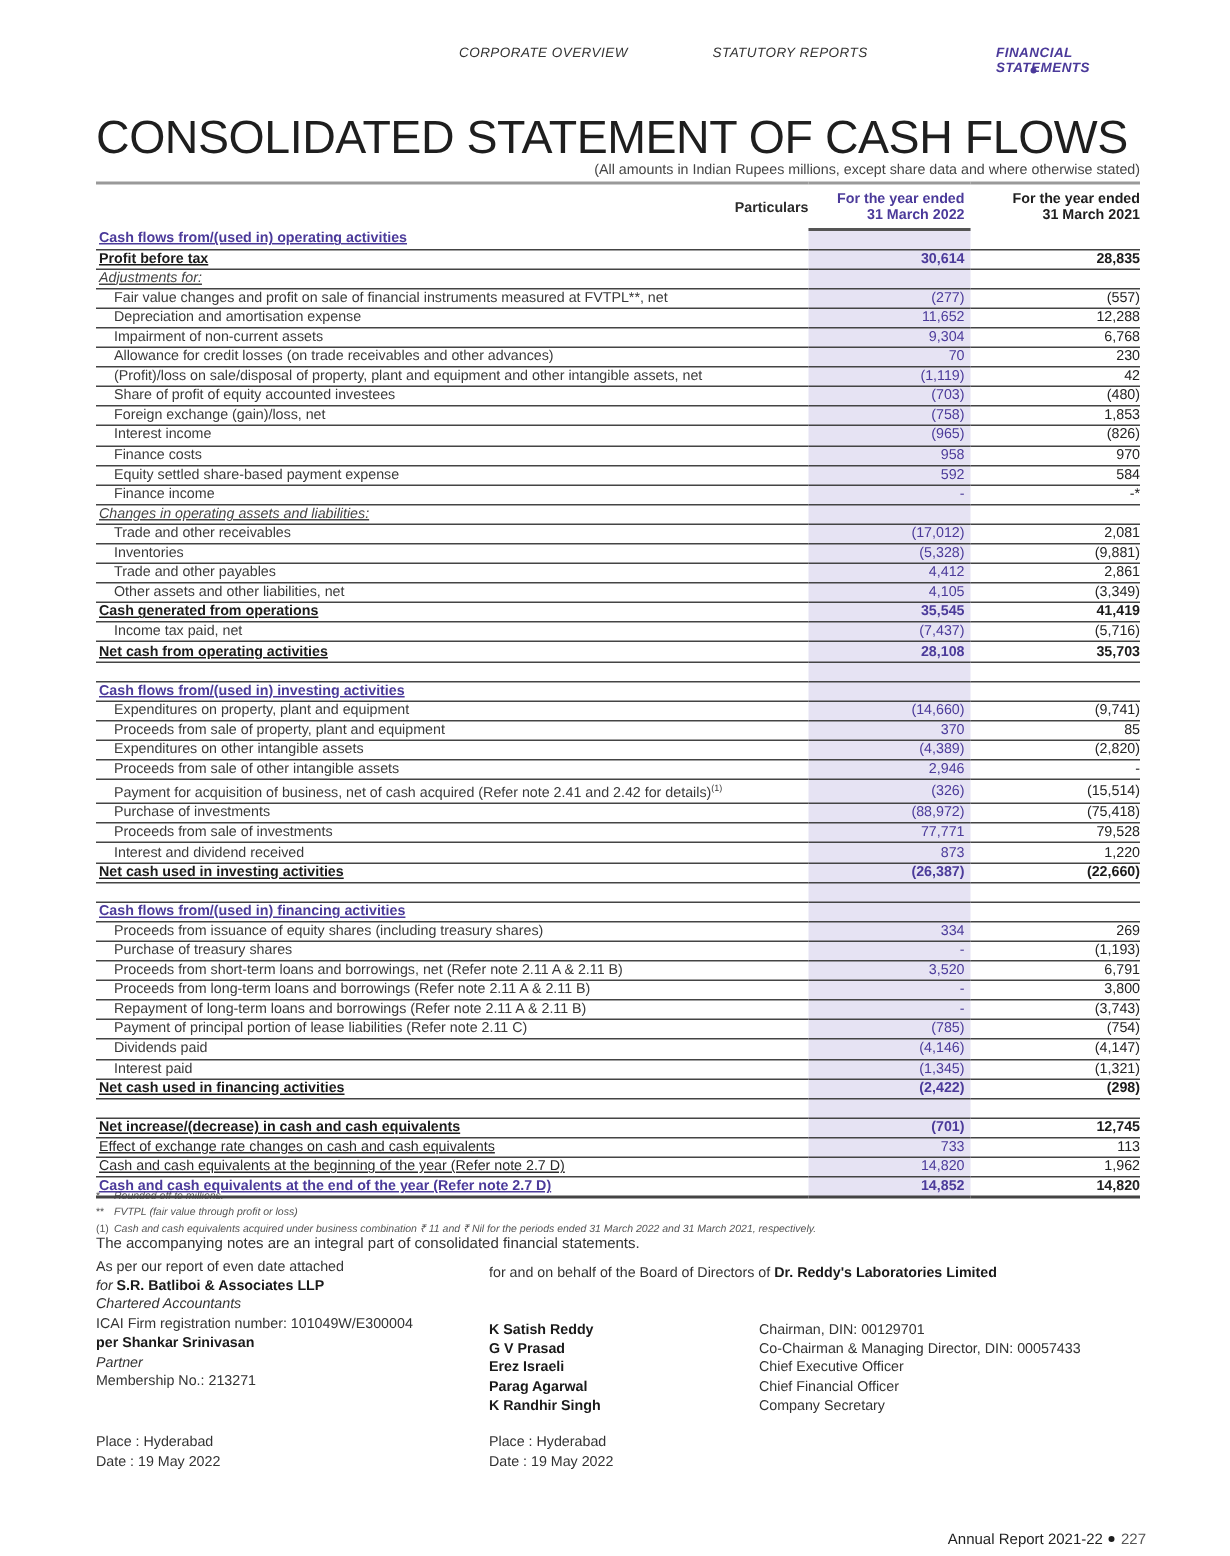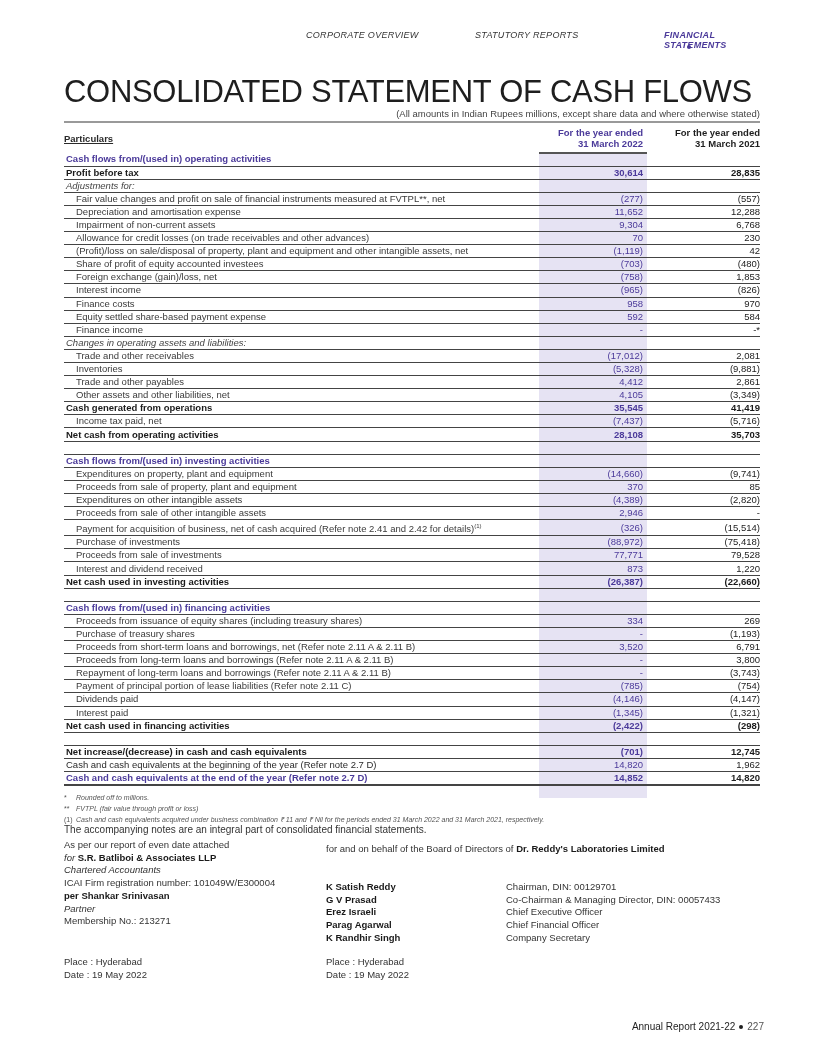--- a/index.html
+++ b/index.html
@@ -13,25 +13,25 @@
 
   .title { position: absolute; top: 74px; left: 64px; font-size: 31px; letter-spacing: -0.3px; color: #1e1e1e; font-weight: normal; white-space: nowrap; }
   .subtitle { position: absolute; top: 108px; right: 60px; font-size: 9.5px; color: #444; white-space: nowrap; }
 
   .table-wrap { position: absolute; top: 121px; left: 64px; width: 696px; }
   .col-shade { position: absolute; top: 28px; left: 475px; width: 108px; background: #e6e3f3; z-index: 0; }
   table { position: relative; z-index: 1; width: 696px; border-collapse: collapse; font-size: 9.5px; table-layout: fixed; }
   col.c1 { width: 475px; } col.c2 { width: 108px; } col.c3 { width: 113px; }
   thead tr { border-top: 2px solid #999; }
   th { font-weight: bold; text-align: right; vertical-align: top; line-height: 11px; padding: 4px 0 3px 0; font-size: 9.5px; }
-  th.p { text-align: left; padding-top: 10px; color: #2a2a2a; text-decoration: underline; }
+  th.p { text-align: right; padding-top: 10px; color: #2a2a2a; }
   th.y22 { color: #4b3a9a; border-bottom: 2px solid #555; }
   th.y21 { color: #1e1e1e; }
   td { height: 13.1px; line-height: 12px; padding: 0; white-space: nowrap; border-bottom: 1px solid #444; }
-  td.lbl { padding-left: 2px; }
+  td.lbl { padding-left: 2px; text-decoration: underline; }
   td.ind { padding-left: 12px; color: #3a3a3a; }
   td.v22 { text-align: right; color: #4b3a9a; padding-right: 4px; }
   td.v21 { text-align: right; color: #222; }
   tr.bold td { font-weight: bold; color: #1a1a1a; }
   tr.bold td.v22 { color: #4b3a9a; }
   tr.section td.lbl { color: #4b3a9a; font-weight: bold; }
   tr.italic td.lbl { font-style: italic; color: #444; }
   tr.spacer td { border-bottom: 1px solid #444; }
   tr.total td.lbl { color: #4b3a9a; font-weight: bold; }
   tr.total td.v22 { font-weight: bold; }
@@ -310,20 +310,25 @@
           <td class="lbl"></td>
           <td class="v22"></td>
           <td class="v21"></td>
         </tr>
         <tr class="bold">
           <td class="lbl">Net increase/(decrease) in cash and cash equivalents</td>
           <td class="v22">(701)</td>
           <td class="v21">12,745</td>
         </tr>
         <tr>
+          <td class="lbl">Effect of exchange rate changes on cash and cash equivalents</td>
+          <td class="v22">733</td>
+          <td class="v21">113</td>
+        </tr>
+        <tr>
           <td class="lbl">Cash and cash equivalents at the beginning of the year (Refer note 2.7 D)</td>
           <td class="v22">14,820</td>
           <td class="v21">1,962</td>
         </tr>
         <tr class="total">
           <td class="lbl">Cash and cash equivalents at the end of the year (Refer note 2.7 D)</td>
           <td class="v22">14,852</td>
           <td class="v21">14,820</td>
         </tr>
       </tbody>

